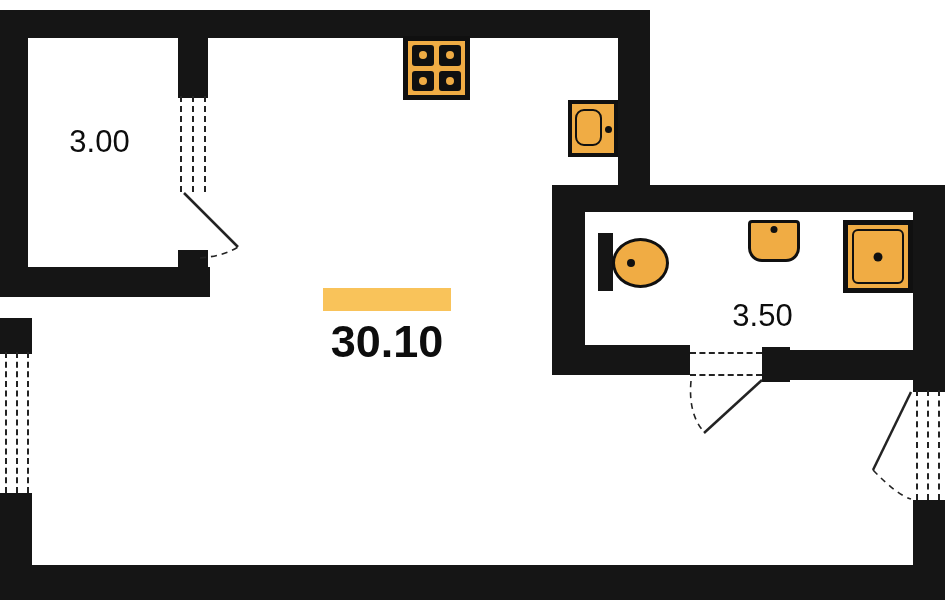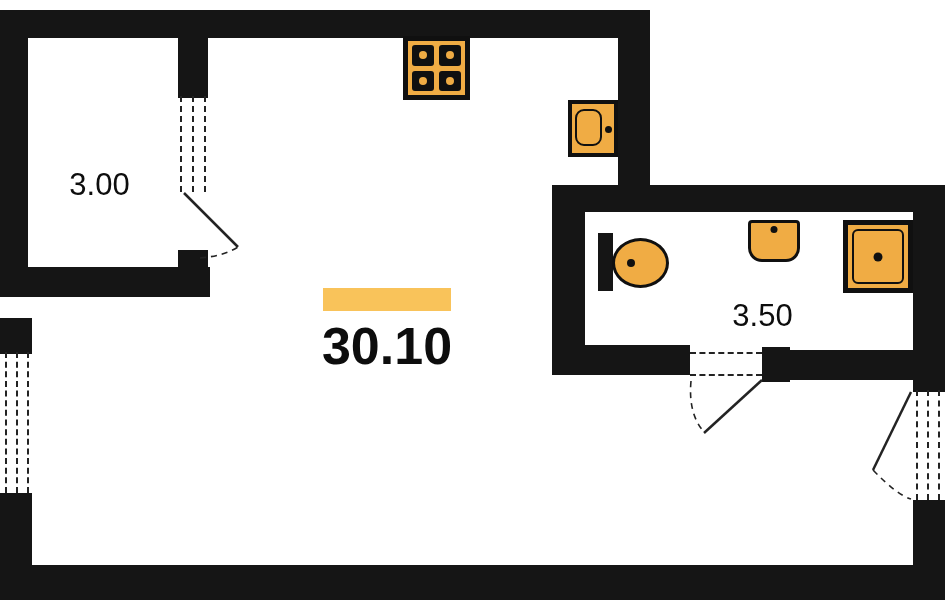--- a/index.html
+++ b/index.html
@@ -47,22 +47,22 @@
 
   .shower { left:843px; top:220px; width:70px; height:73px; border-width:5px; }
   .shower .tray { position:absolute; left:4px; top:4px; right:4px; bottom:4px;
                   border:2px solid var(--fixture-border,#101010); border-radius:6px; }
   .shower .drain { position:absolute; left:50%; top:50%; transform:translate(-50%,-50%);
                    width:9px; height:9px; background:var(--fixture-border,#101010); border-radius:50%; }
 
   .bar { left:323px; top:288px; width:128px; height:23px; background:var(--highlight,#F9C35A); }
 
   .label { color:var(--text,#0d0d0d); font-size:31px; text-align:center; }
-  .label.balcony { left:42px;  top:124px; width:115px;margin-top:43px; }
-  .label.total   { left:317px; top:316px; width:140px; font-size:52px; font-weight:700; }
+  .label.balcony { left:42px;  top:124px; width:115px; }
+  .label.total   { left:317px; top:316px; width:140px; font-size:45px; font-weight:700; }
   .label.bath    { left:715px; top:298px; width:95px; }
   .label.living  { left:64px;  top:528px; width:115px; }
 </style>
 </head>
 <body>
 
 <div class="plan">
 
   <div class="wall" style="left:0;top:10px;width:650px;height:28px"></div>
   <div class="wall" style="left:618px;top:10px;width:32px;height:202px"></div>

